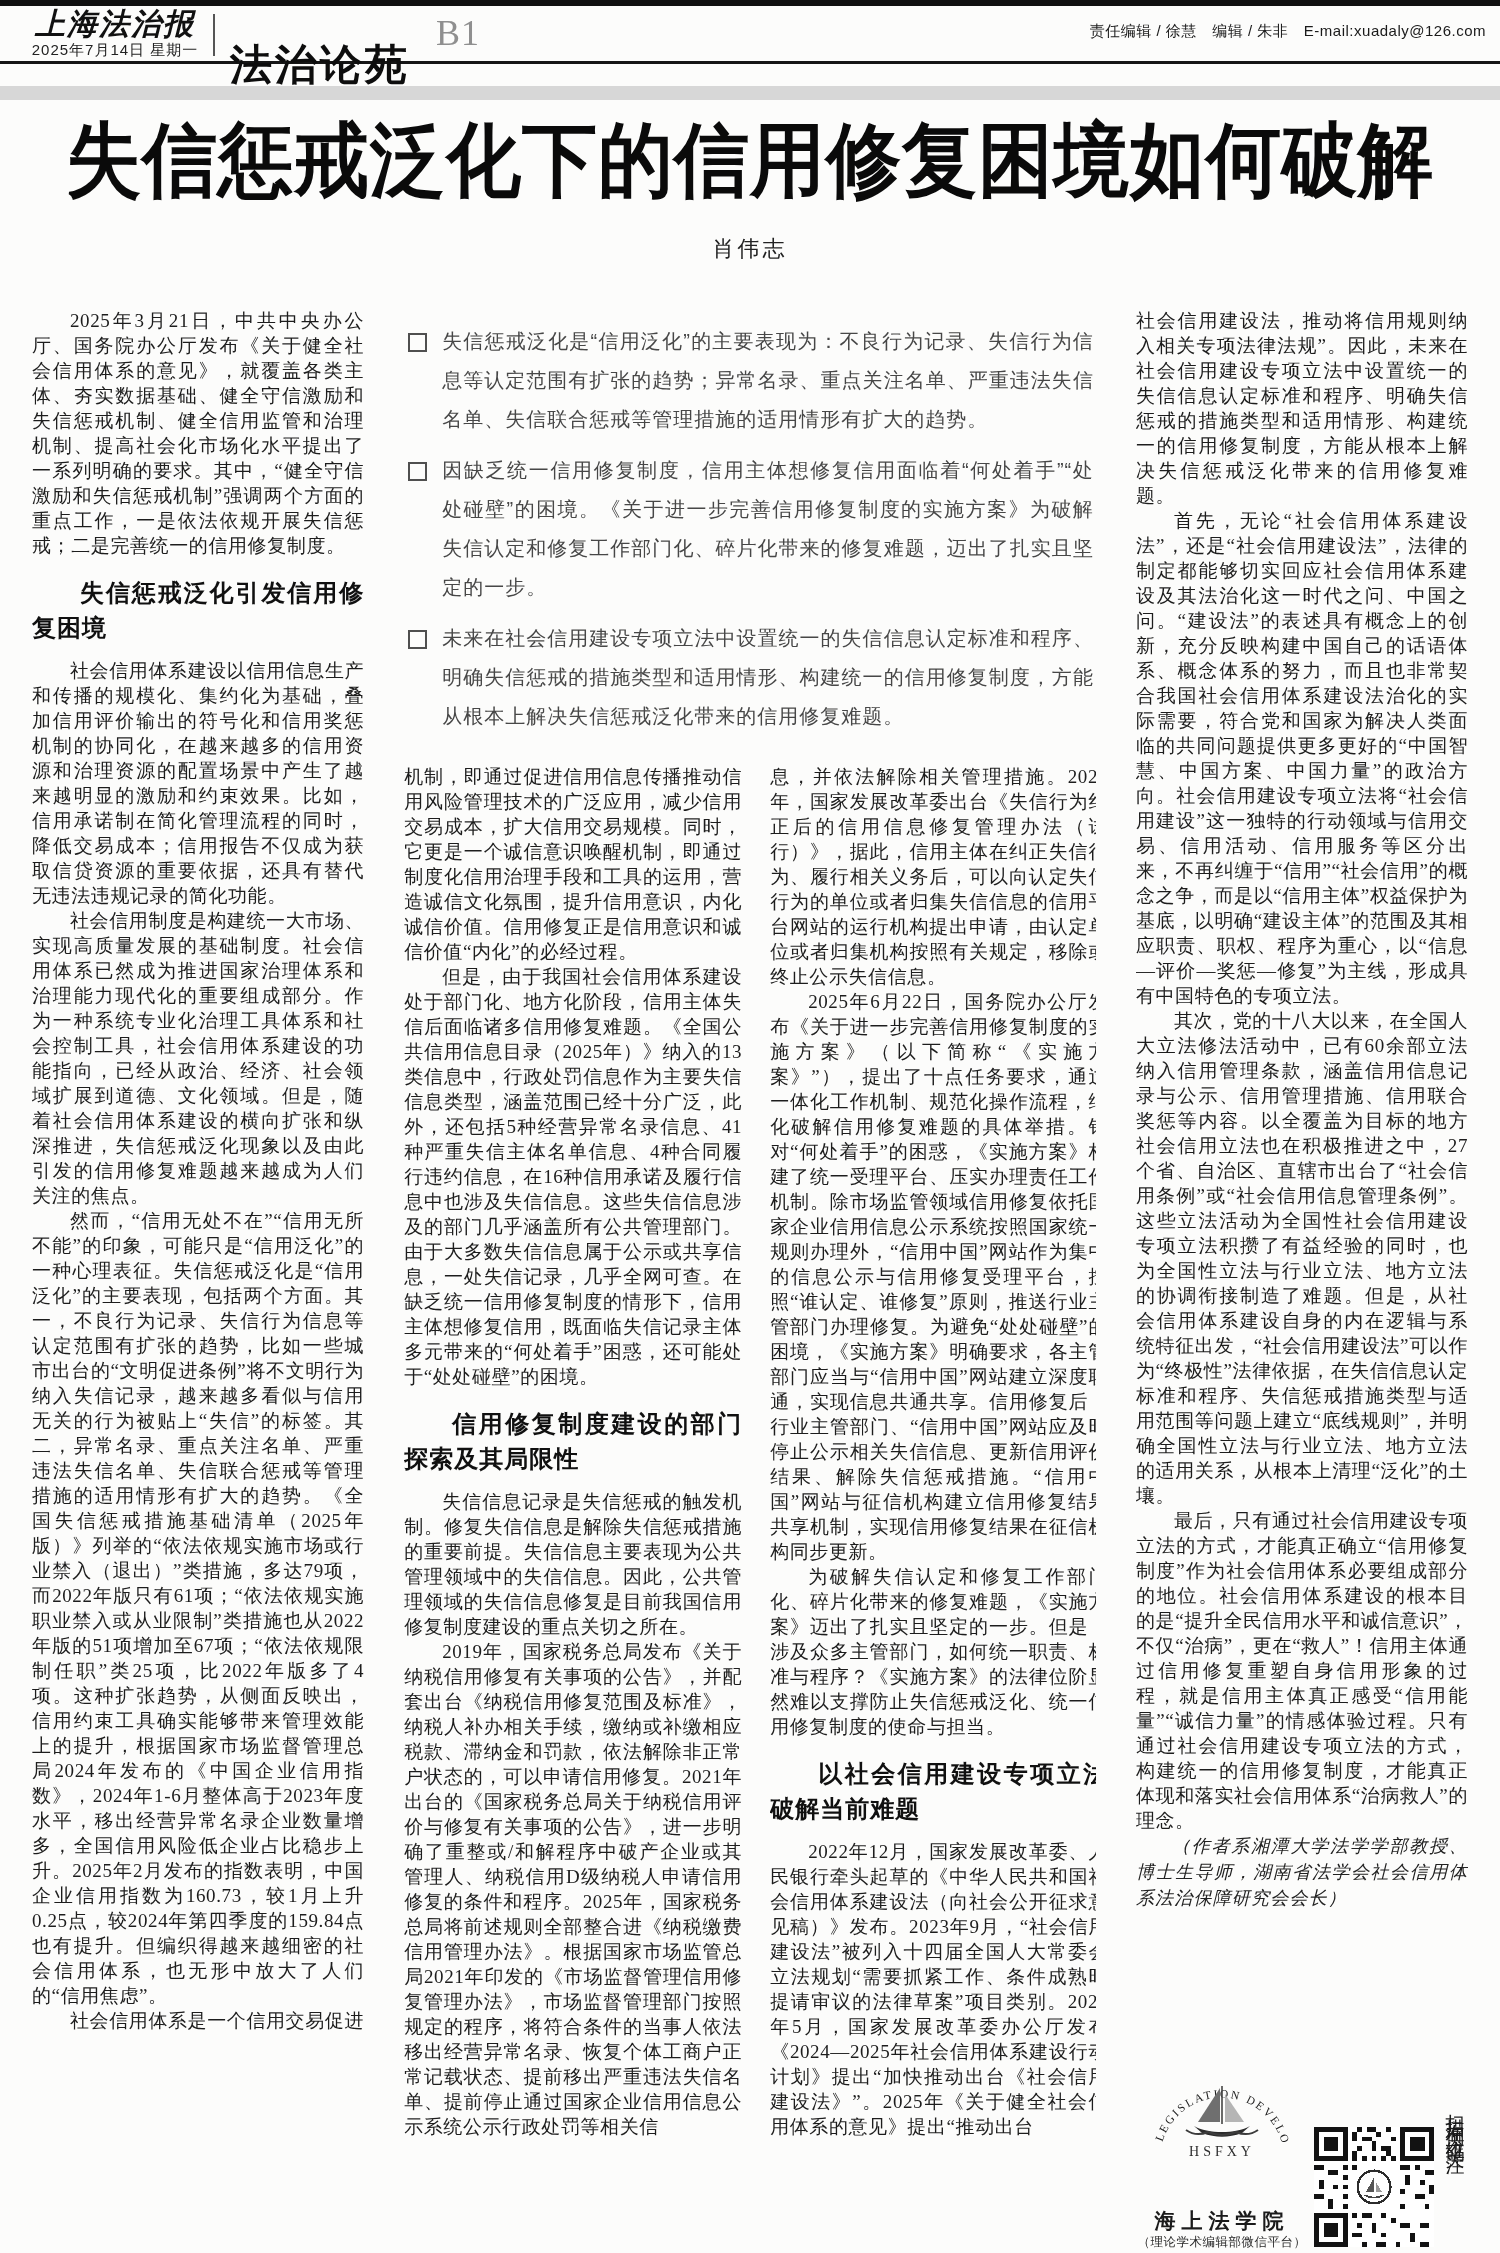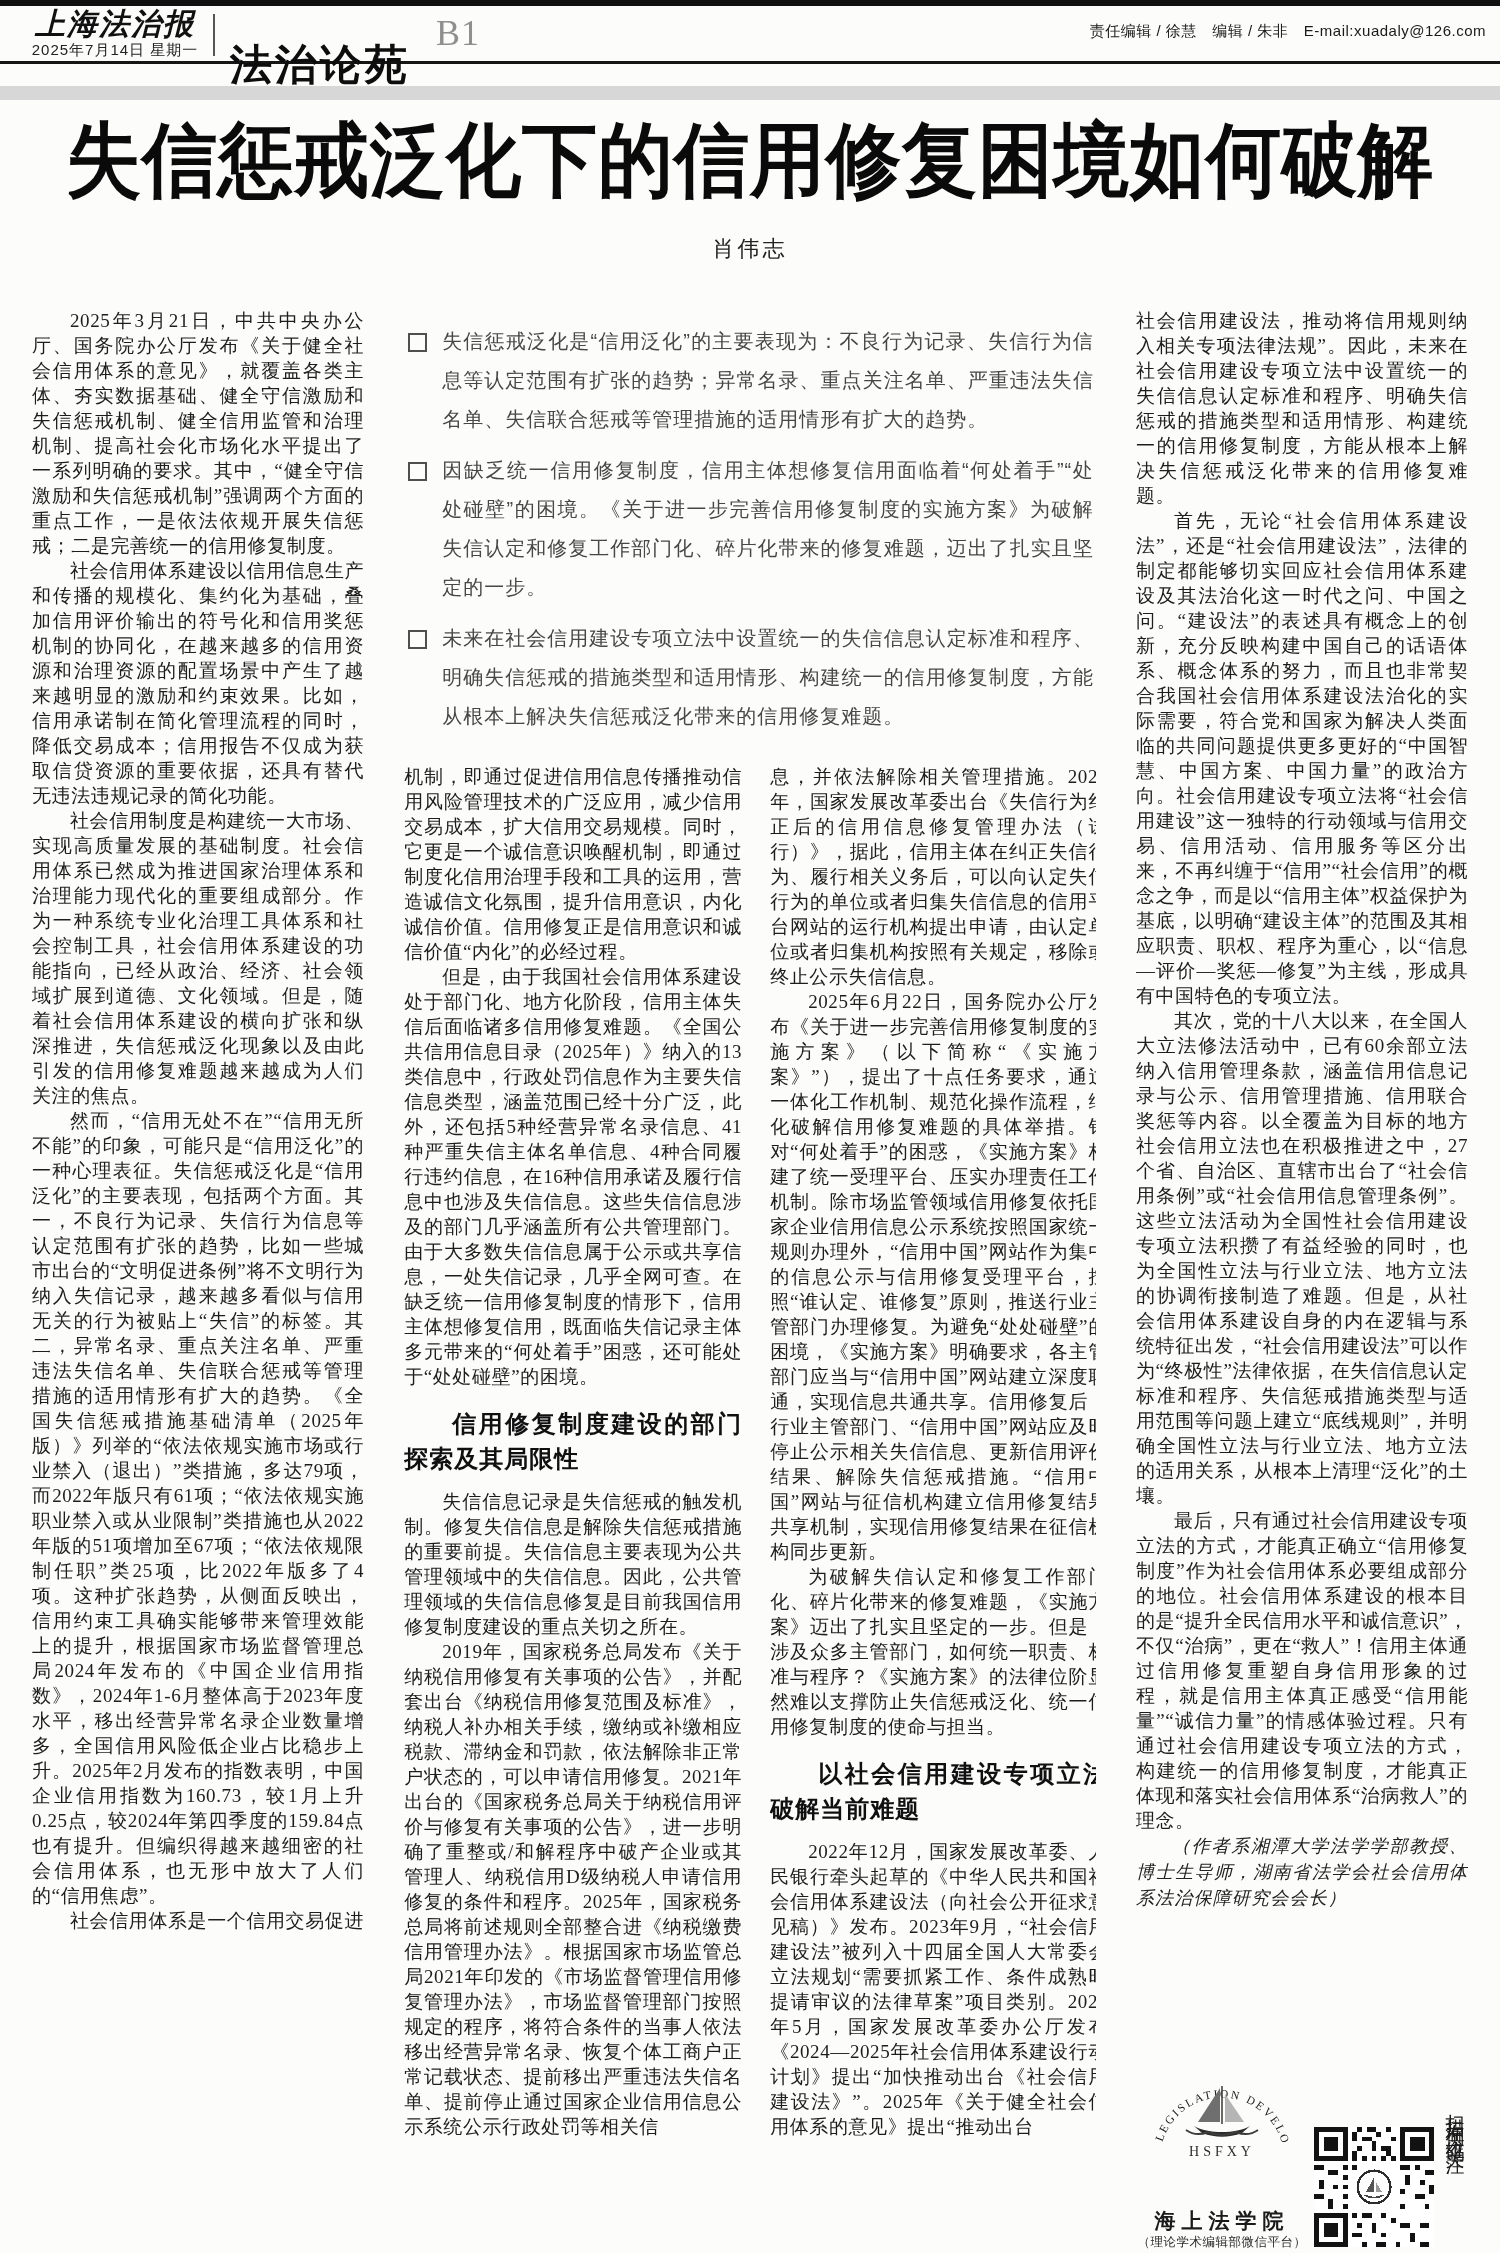--- a/index.html
+++ b/index.html
@@ -70,20 +70,21 @@
 
 <div class="grayband"></div>
 
 <div class="headline">失信惩戒泛化下的信用修复困境如何破解</div>
 <div class="byline">肖伟志</div>
 
 <div class="columns">
 
   <div class="col col--1">
     <p class="para">2025年3月21日，中共中央办公厅、国务院办公厅发布《关于健全社会信用体系的意见》，就覆盖各类主体、夯实数据基础、健全守信激励和失信惩戒机制、健全信用监管和治理机制、提高社会化市场化水平提出了一系列明确的要求。其中，“健全守信激励和失信惩戒机制”强调两个方面的重点工作，一是依法依规开展失信惩戒；二是完善统一的信用修复制度。</p>
+    <h3 class="sec-heading">失信惩戒泛化引发信用修复困境</h3>
     <p class="para">社会信用体系建设以信用信息生产和传播的规模化、集约化为基础，叠加信用评价输出的符号化和信用奖惩机制的协同化，在越来越多的信用资源和治理资源的配置场景中产生了越来越明显的激励和约束效果。比如，信用承诺制在简化管理流程的同时，降低交易成本；信用报告不仅成为获取信贷资源的重要依据，还具有替代无违法违规记录的简化功能。</p>
     <p class="para">社会信用制度是构建统一大市场、实现高质量发展的基础制度。社会信用体系已然成为推进国家治理体系和治理能力现代化的重要组成部分。作为一种系统专业化治理工具体系和社会控制工具，社会信用体系建设的功能指向，已经从政治、经济、社会领域扩展到道德、文化领域。但是，随着社会信用体系建设的横向扩张和纵深推进，失信惩戒泛化现象以及由此引发的信用修复难题越来越成为人们关注的焦点。</p>
     <p class="para">然而，“信用无处不在”“信用无所不能”的印象，可能只是“信用泛化”的一种心理表征。失信惩戒泛化是“信用泛化”的主要表现，包括两个方面。其一，不良行为记录、失信行为信息等认定范围有扩张的趋势，比如一些城市出台的“文明促进条例”将不文明行为纳入失信记录，越来越多看似与信用无关的行为被贴上“失信”的标签。其二，异常名录、重点关注名单、严重违法失信名单、失信联合惩戒等管理措施的适用情形有扩大的趋势。《全国失信惩戒措施基础清单（2025年版）》列举的“依法依规实施市场或行业禁入（退出）”类措施，多达79项，而2022年版只有61项；“依法依规实施职业禁入或从业限制”类措施也从2022年版的51项增加至67项；“依法依规限制任职”类25项，比2022年版多了4项。这种扩张趋势，从侧面反映出，信用约束工具确实能够带来管理效能上的提升，根据国家市场监督管理总局2024年发布的《中国企业信用指数》，2024年1-6月整体高于2023年度水平，移出经营异常名录企业数量增多，全国信用风险低企业占比稳步上升。2025年2月发布的指数表明，中国企业信用指数为160.73，较1月上升0.25点，较2024年第四季度的159.84点也有提升。但编织得越来越细密的社会信用体系，也无形中放大了人们的“信用焦虑”。</p>
     <p class="para">社会信用体系是一个信用交易促进</p>
   </div>
 
   <div class="col-mid">
     <div class="summary">
       <div class="summary-item">
         <span class="bullet-square"></span>

